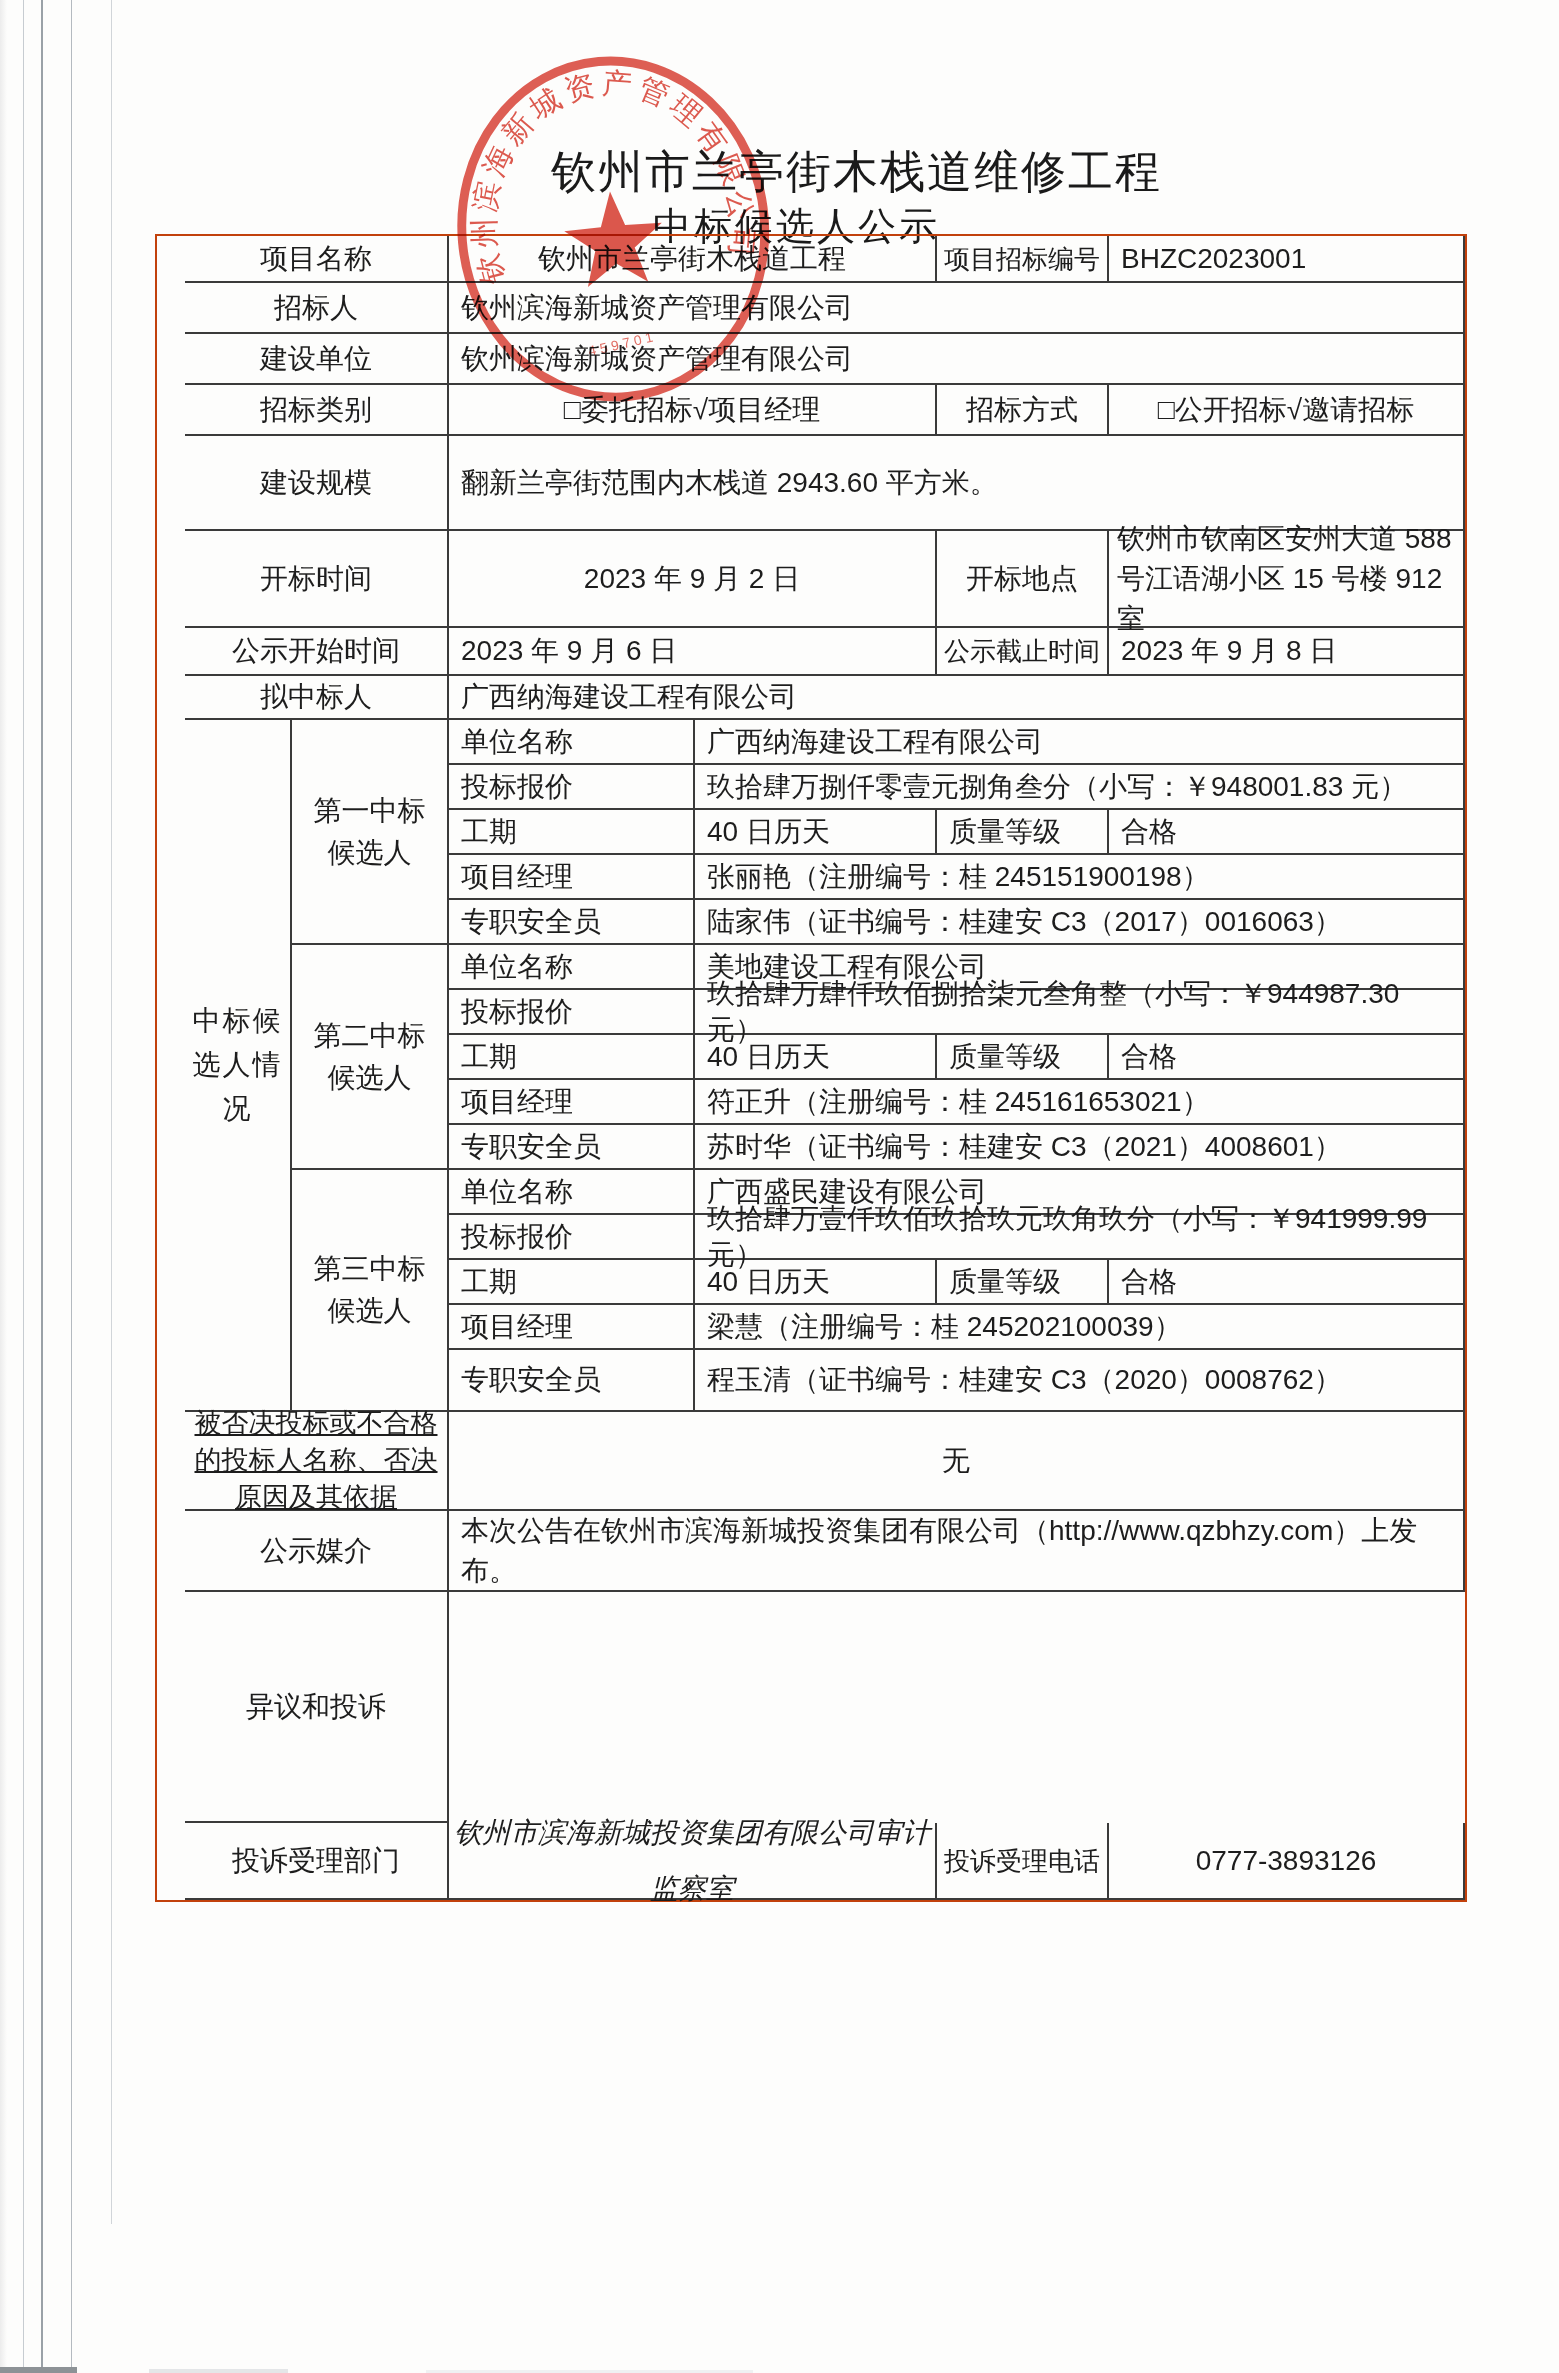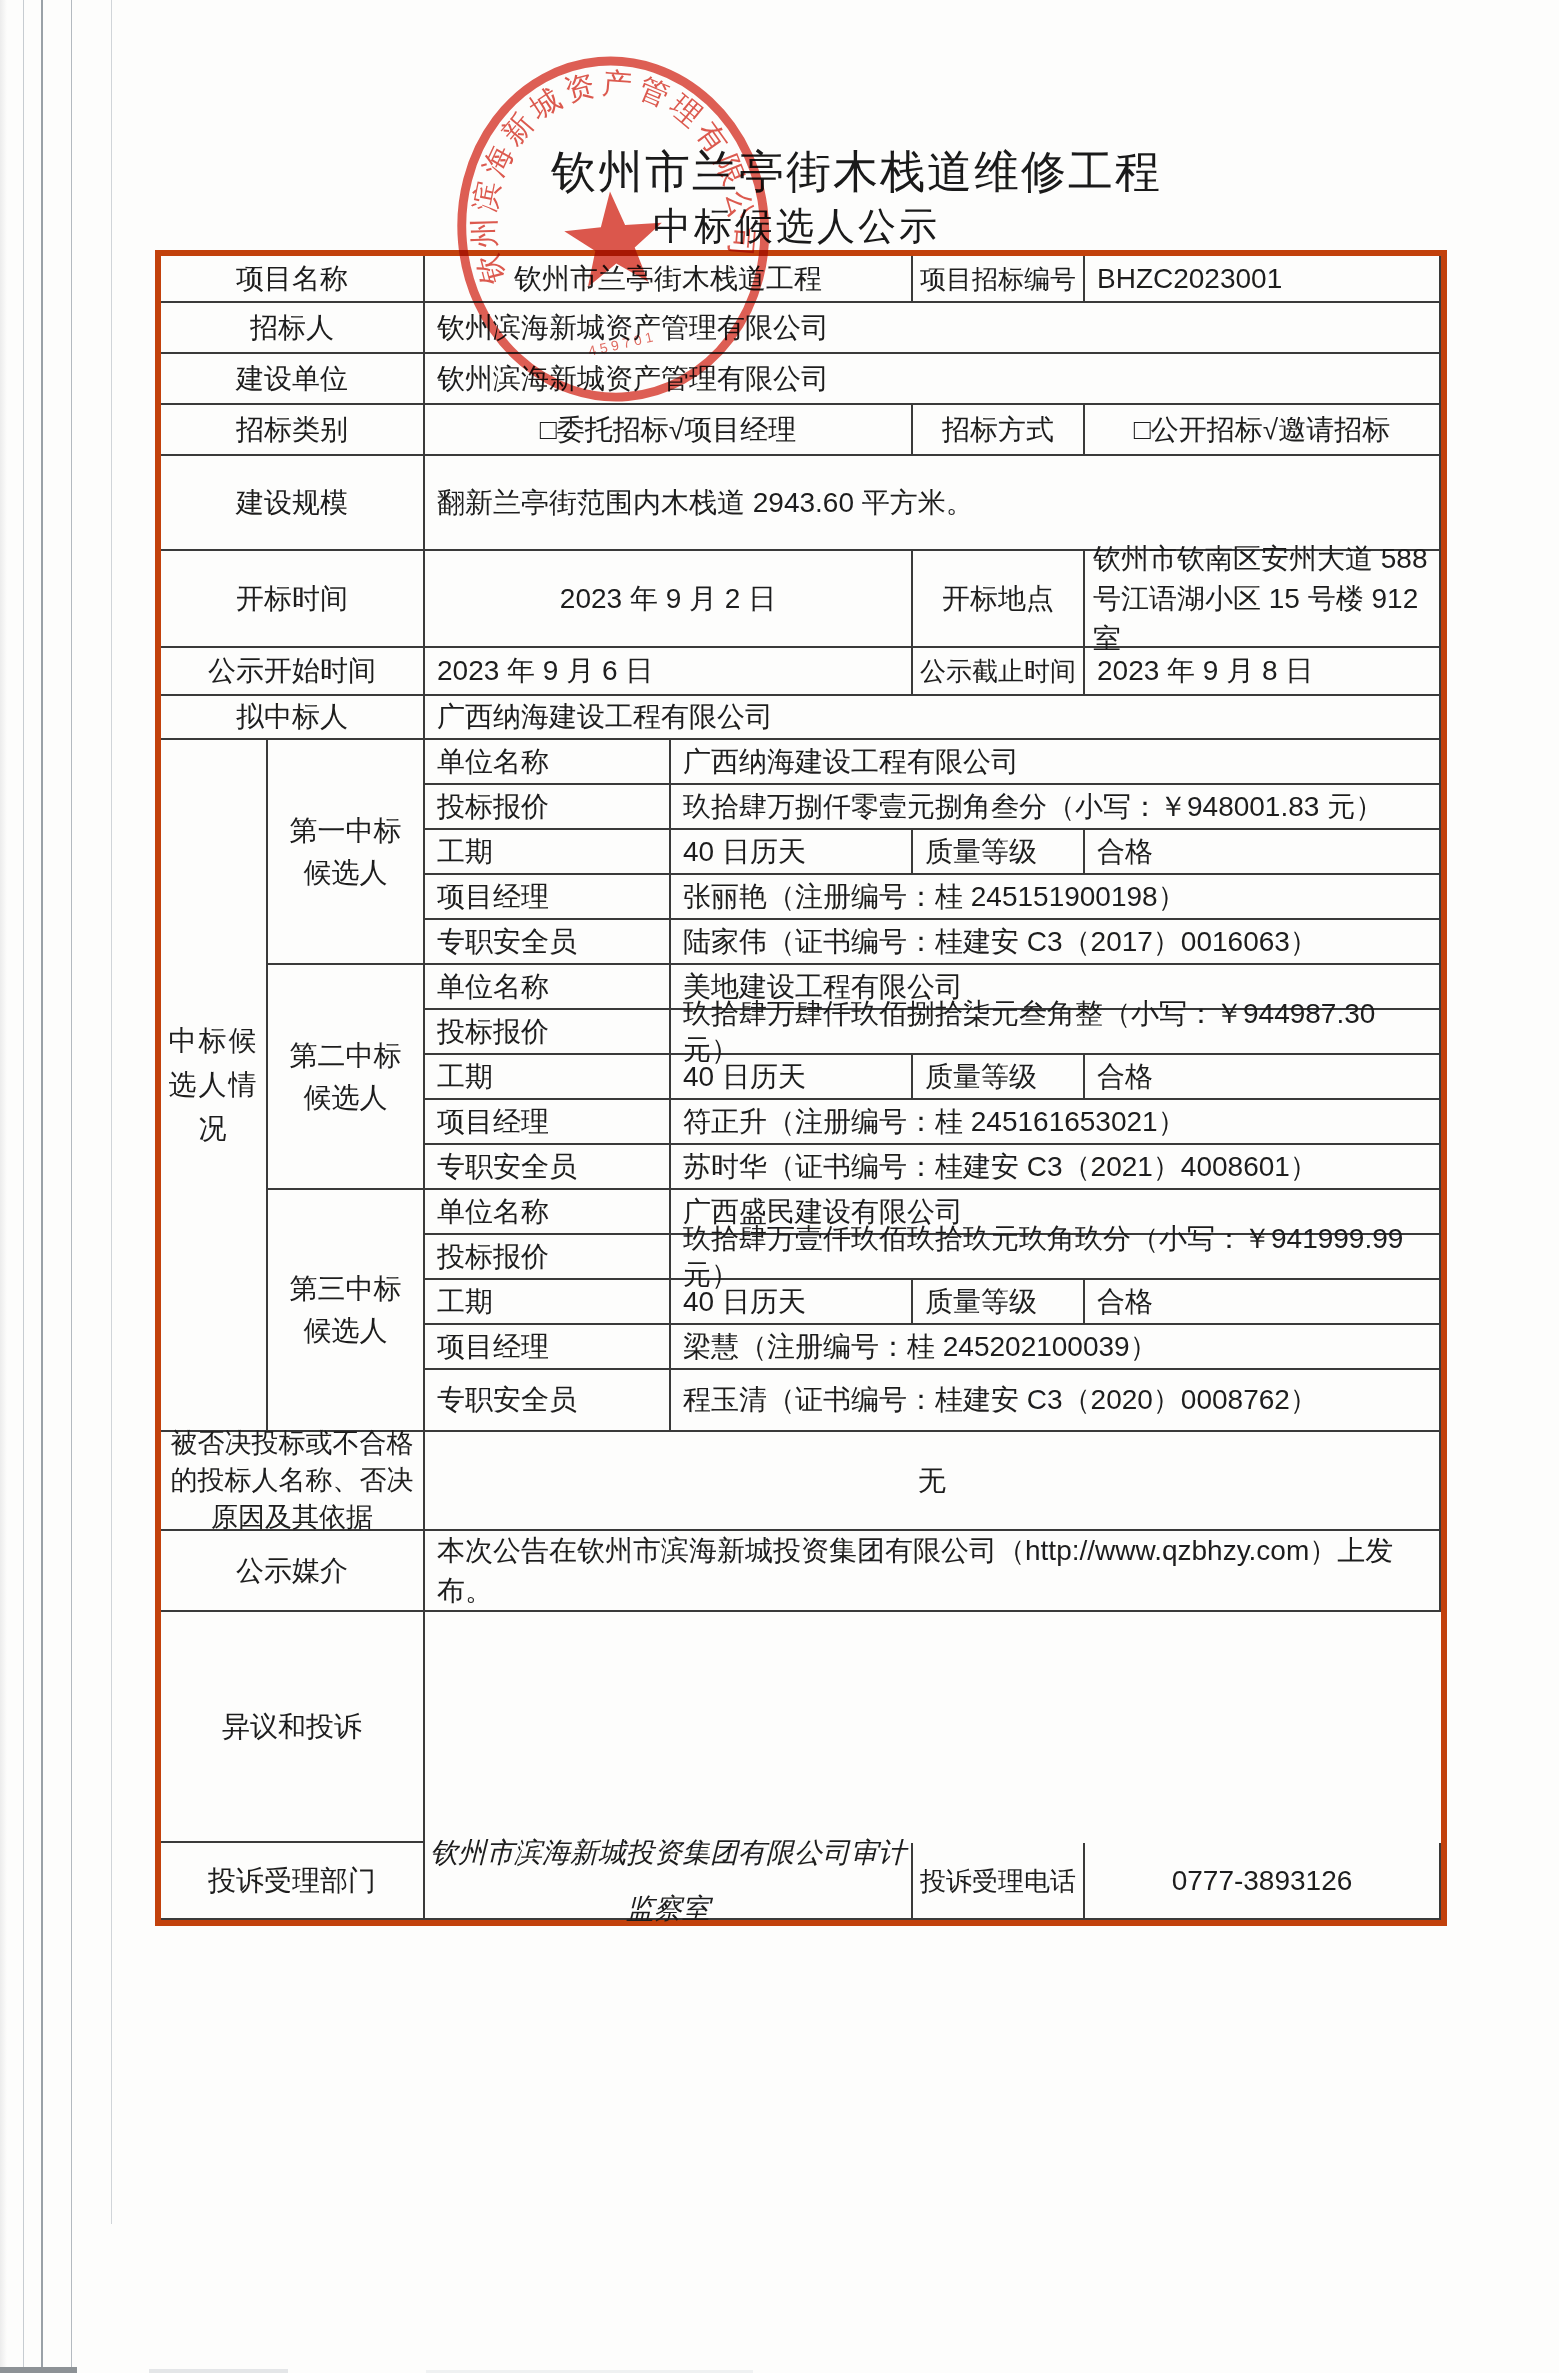--- a/index.html
+++ b/index.html
@@ -17,37 +17,38 @@
   .bstrip1{position:absolute;left:0;bottom:0;width:77px;height:6px;background:#8d9296;}
   .bstrip2{position:absolute;left:149px;bottom:0;width:139px;height:4px;background:#e4e6e8;}
   .bstrip3{position:absolute;left:426px;bottom:0;width:327px;height:3px;background:#eff1f2;}
 
   .title1{position:absolute;left:515px;top:142px;width:683px;text-align:center;
     font-size:45px;letter-spacing:2px;color:#1a1a1a;white-space:nowrap;}
   .title2{position:absolute;left:648px;top:201px;width:297px;text-align:center;
     font-size:38px;letter-spacing:3px;color:#1a1a1a;white-space:nowrap;}
 
   .tbl{
-    position:absolute;left:155px;top:250px;width:1280px;
+    position:absolute;left:155px;top:234px;width:1280px;
     display:grid;
     grid-template-columns:107px 157px 246px 242px 172px 356px;
     grid-template-rows:47px 51px 51px 51px 95px 97px 48px 44px repeat(14,45px) 62px 99px 81px 231px 77px;
-    border:6px solid #c2410c;
+    border:2px solid #c2410c;
     font-size:28px;
+    padding-left:28px;
   }
   .c{display:flex;align-items:center;justify-content:flex-start;
      border-right:2px solid #3a3a3a;border-bottom:2px solid #3a3a3a;
      padding:2px 12px;line-height:36px;box-sizing:border-box;min-width:0;min-height:0;}
   .ctr{justify-content:center;text-align:center;padding:2px 4px;}
   .sm{font-size:26px;letter-spacing:0;}
   .adr{line-height:40px;padding:2px 8px;}
   .par{align-items:flex-start;padding:9px 13px;line-height:38px;text-align:justify;}
   .wrapctr{text-align:center;line-height:44px;letter-spacing:2px;}
   .rankspan{display:inline-block;width:119px;line-height:42px;}
-  .rejlab{font-size:27px;line-height:37px;}
+  .rejlab{font-size:27px;line-height:37px;text-decoration:underline;}
   .media{line-height:40px;}
   .dept{line-height:56px;font-style:italic;}
 
   
   .seal{position:absolute;left:450px;top:50px;width:327px;height:364px;
         transform:rotate(-5deg);mix-blend-mode:multiply;opacity:.92;pointer-events:none;}
 </style>
 </head>
 <body>
 

